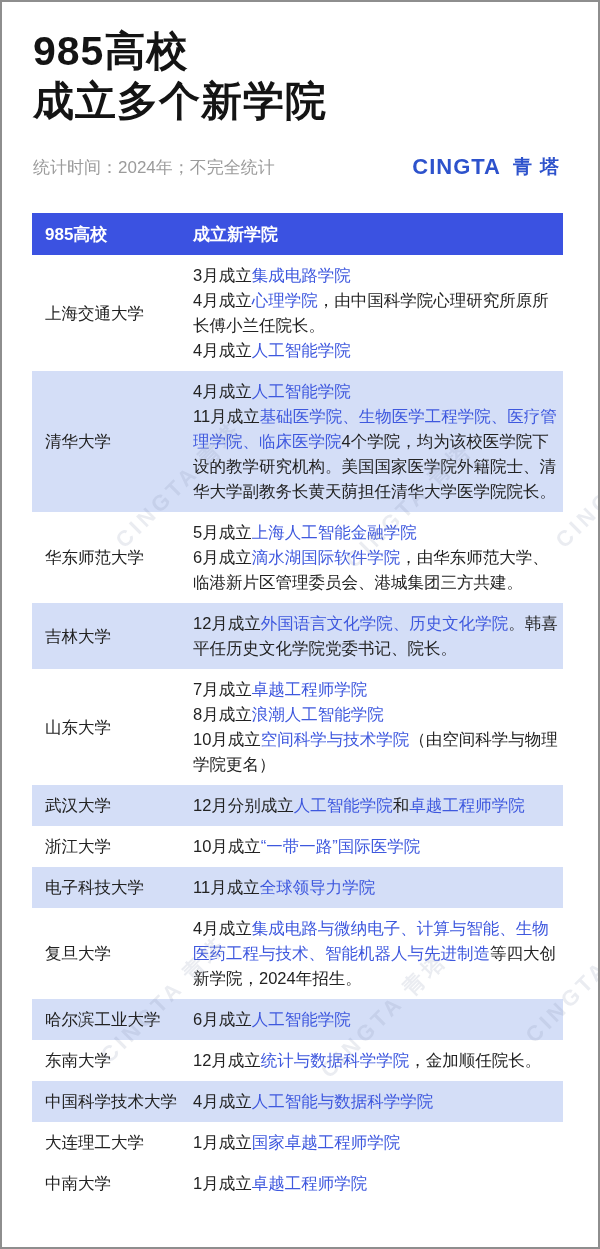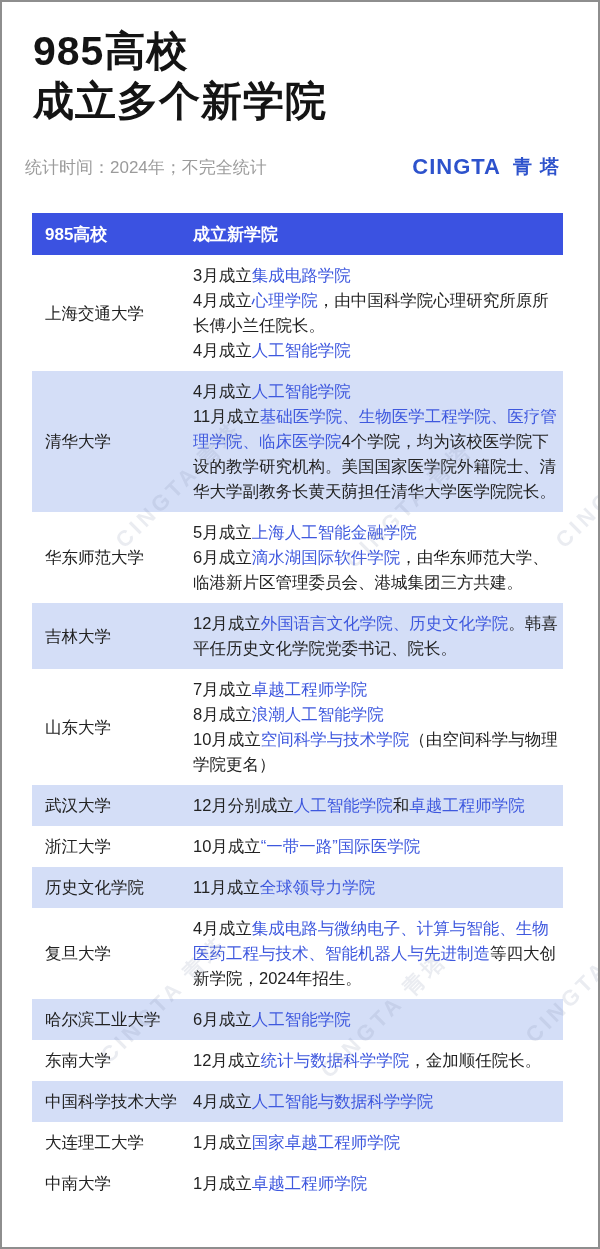--- a/index.html
+++ b/index.html
@@ -24,21 +24,21 @@
     position:absolute;inset:0;
     border:2px solid var(--frame-gray);
     pointer-events:none;z-index:10;
   }
   .title{
     position:absolute;left:33px;top:26px;
     font-size:41px;line-height:50px;font-weight:900;
     color:var(--title-text);letter-spacing:1px;
   }
   .meta-row{
-    position:absolute;left:25px;top:150px;right:33px;height:34px;
+    position:absolute;left:33px;top:150px;right:33px;height:34px;
     display:flex;justify-content:space-between;align-items:center;
   }
   .subtitle{font-size:17px;color:var(--subtitle-gray);}
   .logo{display:flex;align-items:center;gap:12px;color:var(--logo-blue);font-weight:bold;}
   .logo-en{font-size:22px;letter-spacing:1px;}
   .logo-cn{font-size:19px;letter-spacing:8px;}
   table.uni-table{
     position:absolute;left:32px;top:213px;width:531px;
     border-collapse:collapse;table-layout:fixed;z-index:1;
   }
@@ -138,21 +138,21 @@
             <div class="entry"><span>12月分别成立</span><span class="hl">人工智能学院</span><span>和</span><span class="hl">卓越工程师学院</span></div>
           </td>
         </tr>
         <tr>
           <td class="uni">浙江大学</td>
           <td class="info">
             <div class="entry"><span>10月成立</span><span class="hl">“一带一路”国际医学院</span></div>
           </td>
         </tr>
         <tr class="alt">
-          <td class="uni">历史文化学院</td>
+          <td class="uni">电子科技大学</td>
           <td class="info">
             <div class="entry"><span>11月成立</span><span class="hl">全球领导力学院</span></div>
           </td>
         </tr>
         <tr>
           <td class="uni">复旦大学</td>
           <td class="info">
             <div class="entry"><span>4月成立</span><span class="hl">集成电路与微纳电子、计算与智能、生物医药工程与技术、智能机器人与先进制造</span><span>等四大创新学院，2024年招生。</span></div>
           </td>
         </tr>

